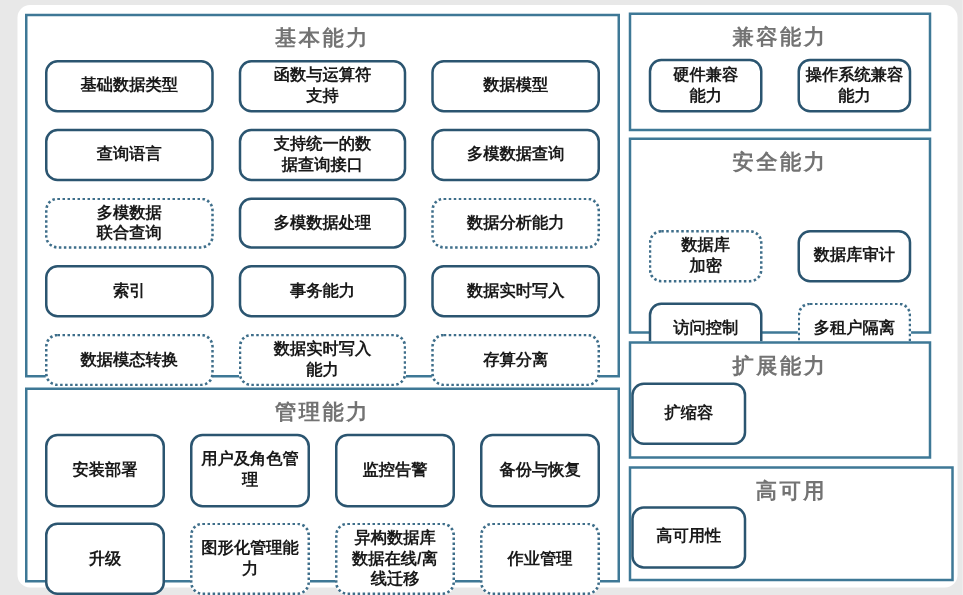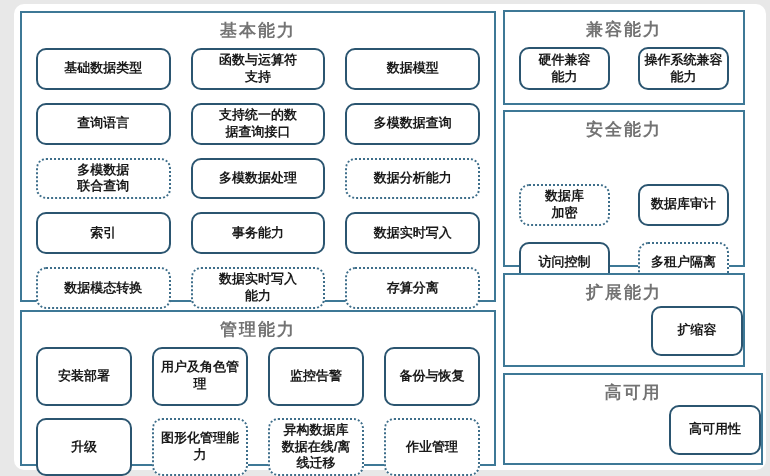--- a/index.html
+++ b/index.html
@@ -58,21 +58,21 @@
   .grid-security {
     grid-template-columns: repeat(2, 1fr);
     grid-template-rows: repeat(2, 1fr);
     gap: 16px 28px;
     padding: 6px 14px 3px 14px;
   }
   .single-wrap {
     flex: 1;
     display: flex;
     align-items: center;
-    justify-content: flex-end;
+    justify-content: flex-start;
     padding-bottom: 8px;
   }
   .box {
     box-sizing: border-box;
     background: #ffffff;
     border: 2px solid #2b5570;
     border-radius: 10px;
     display: flex;
     align-items: center;
     justify-content: center;

